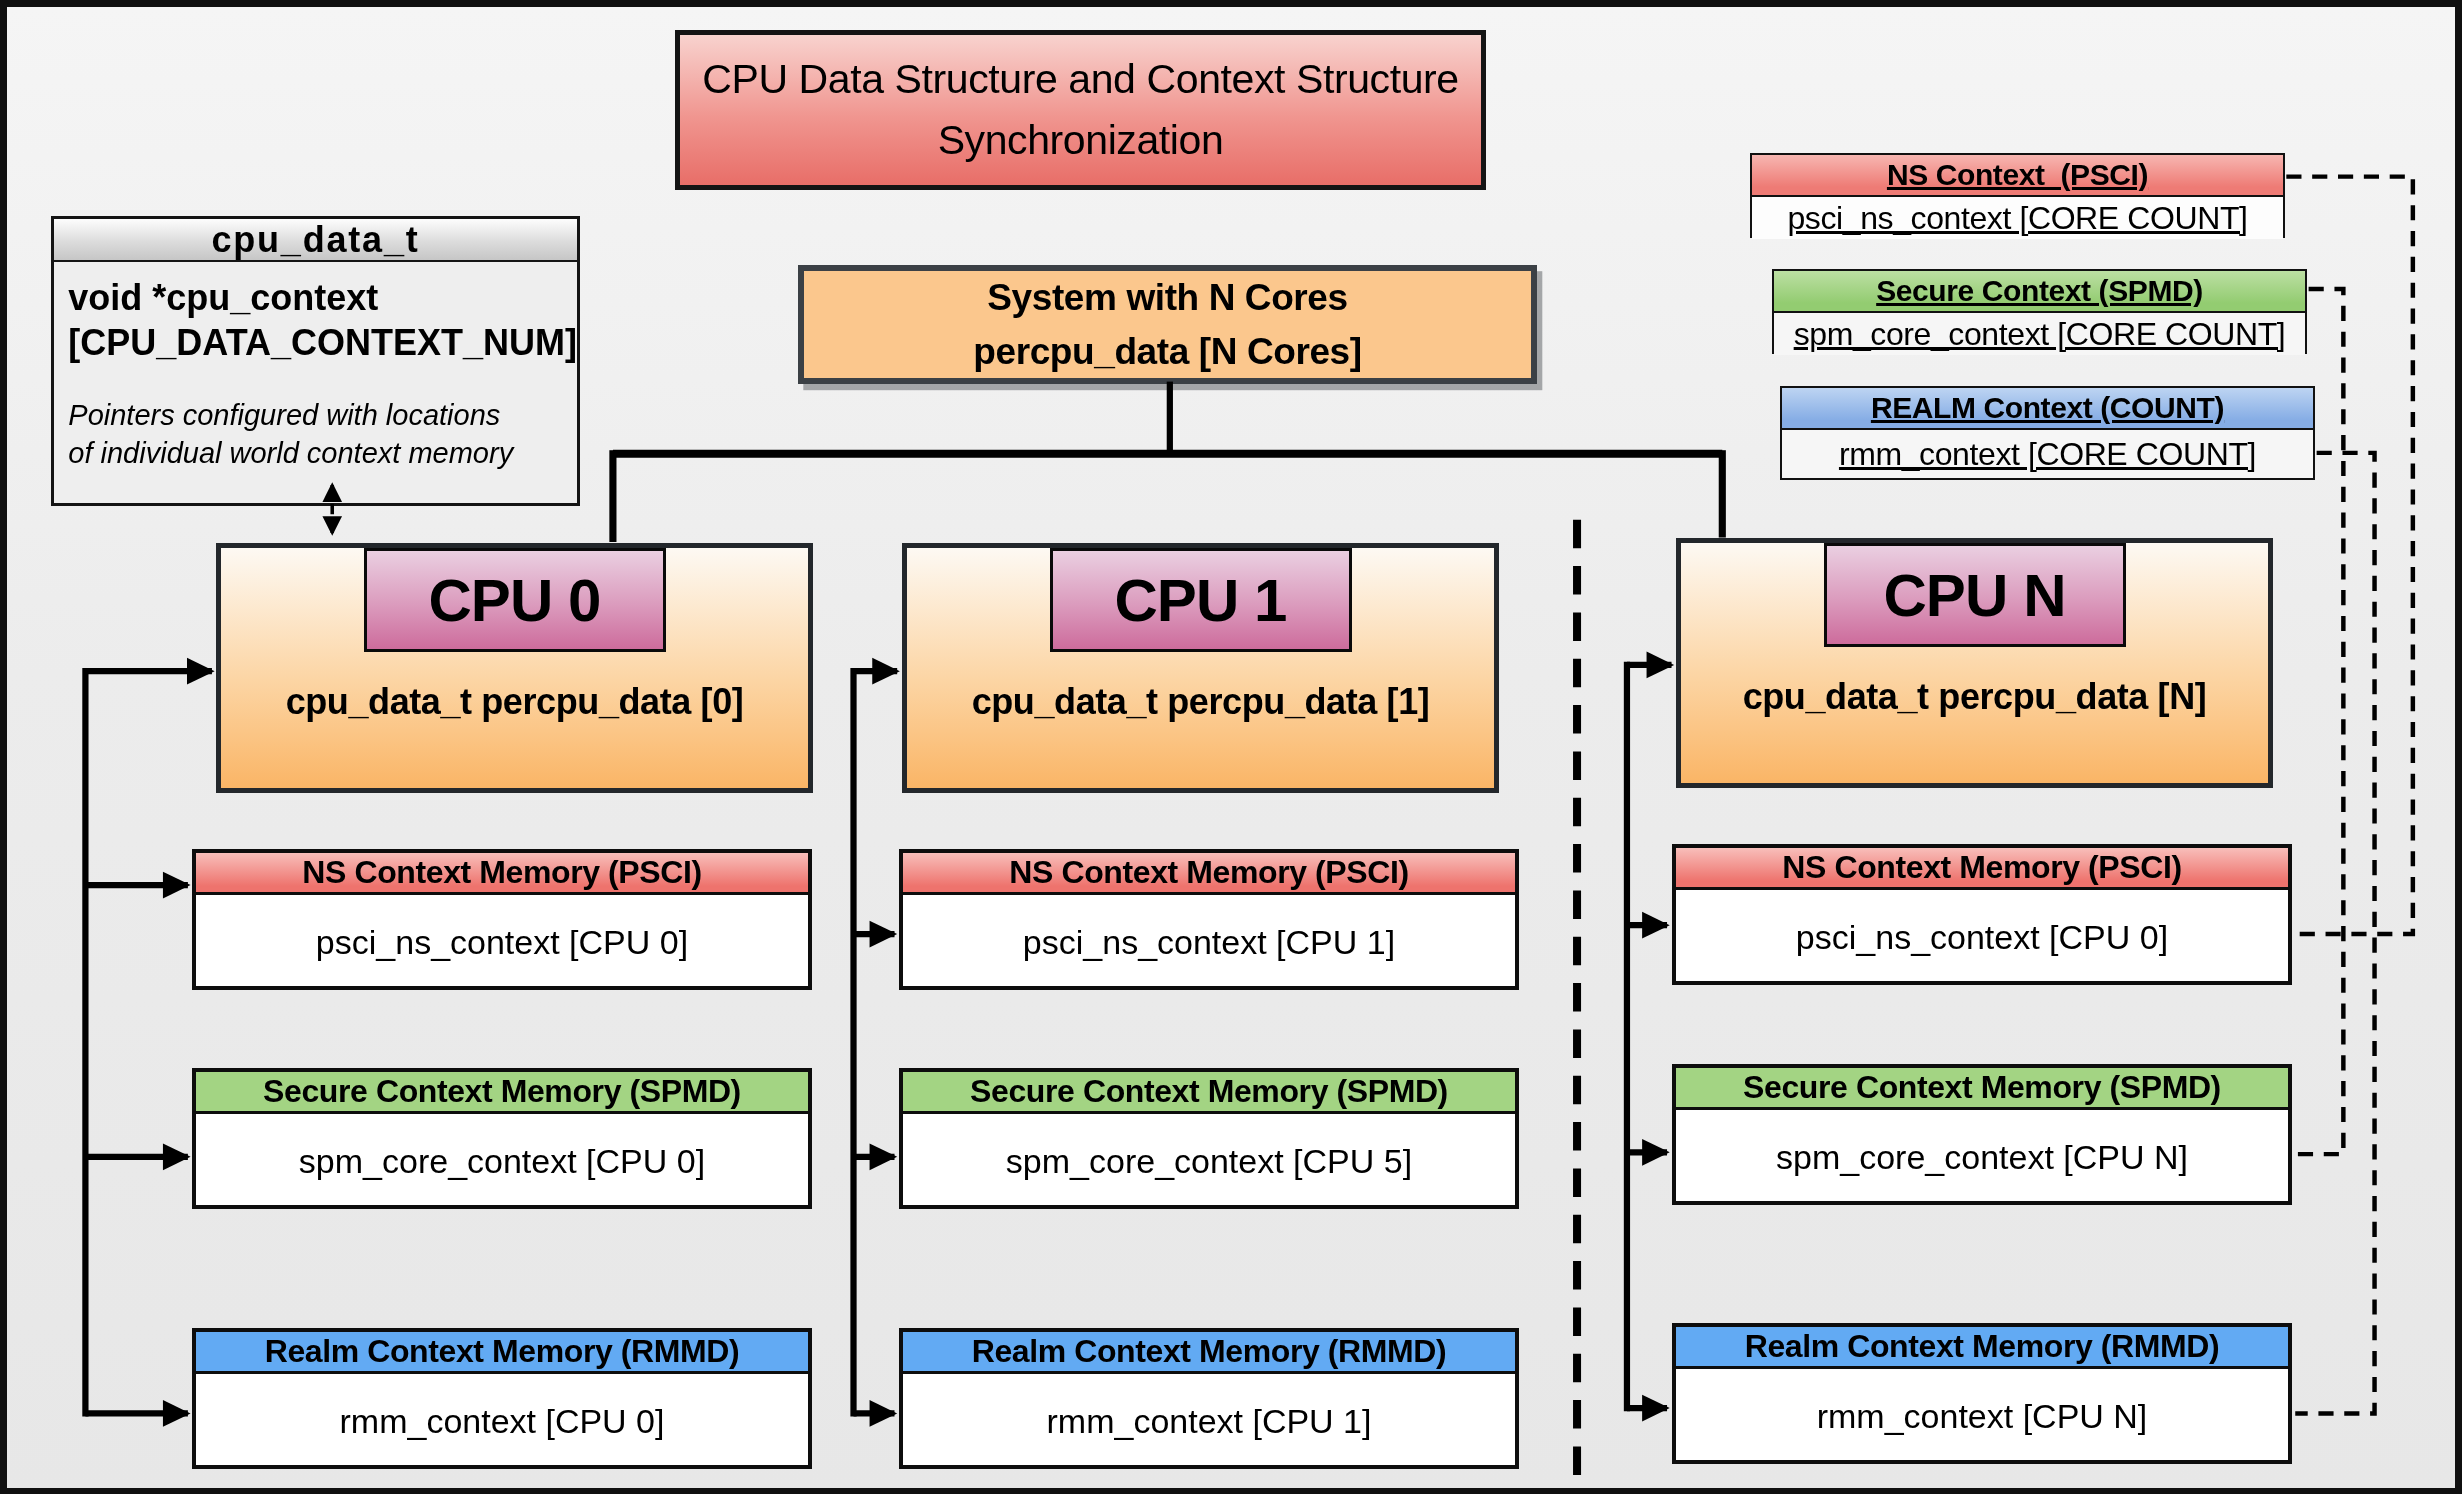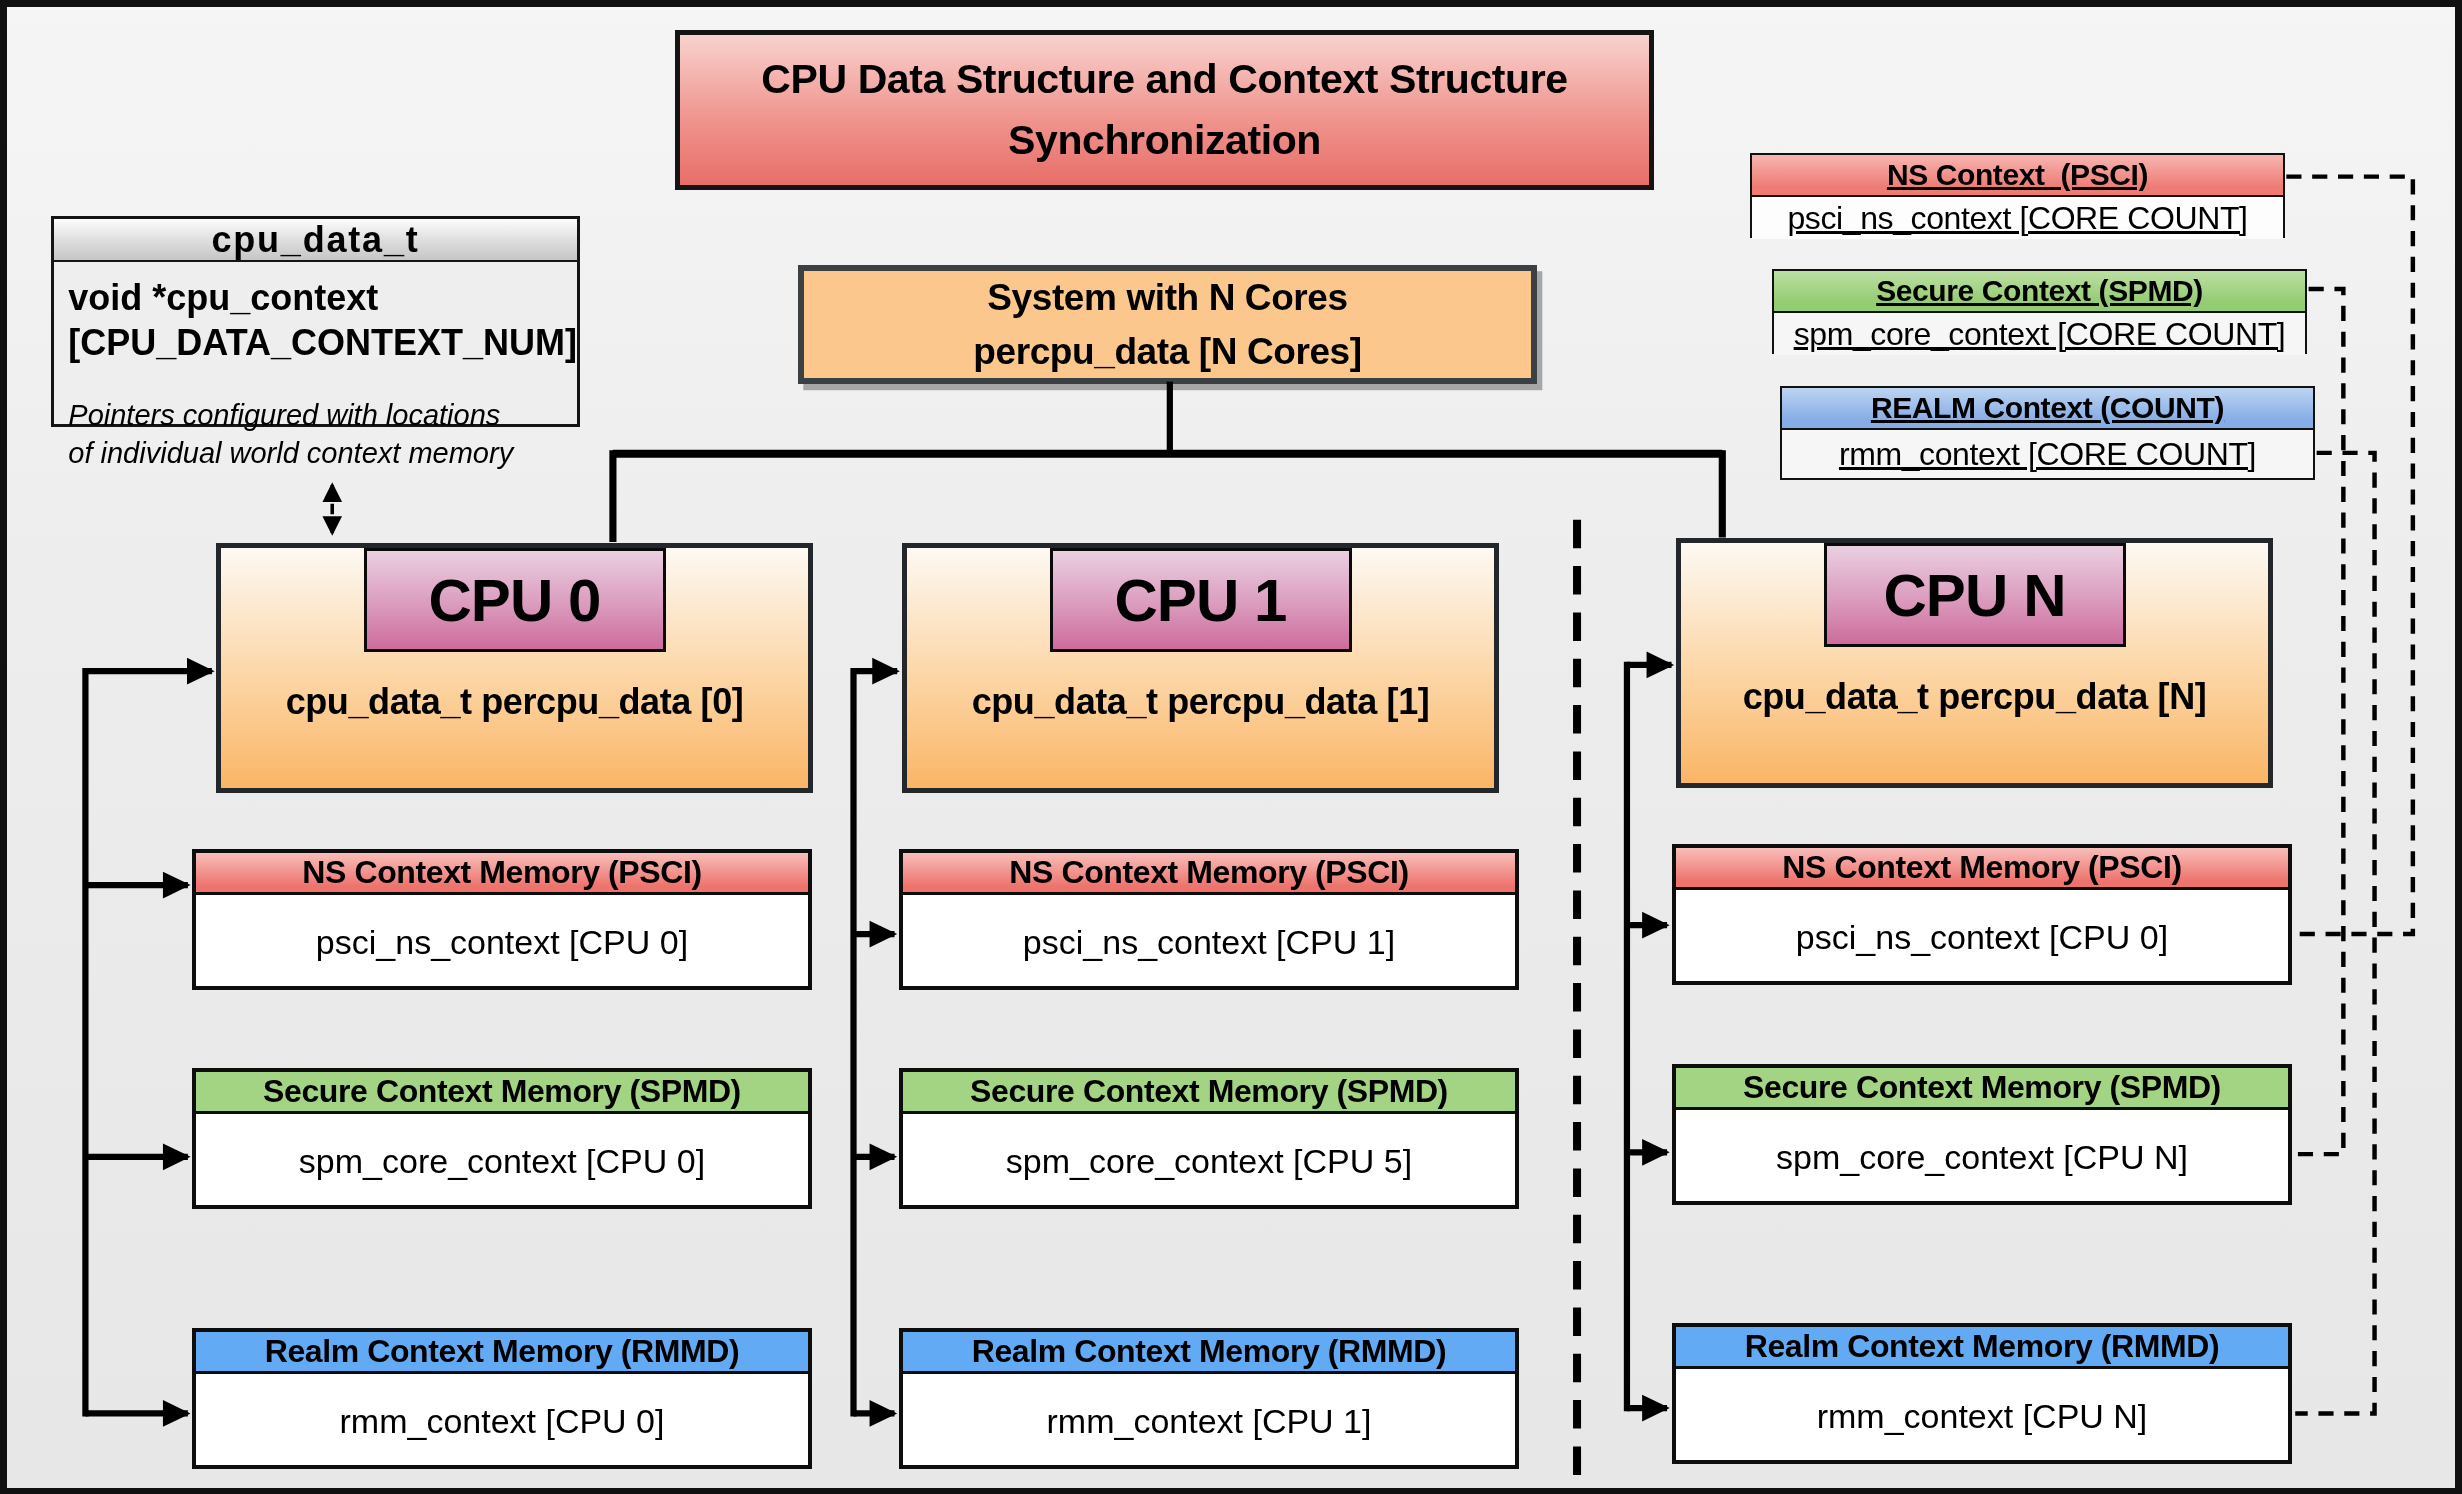--- a/index.html
+++ b/index.html
@@ -12,31 +12,31 @@
     position:relative;width:2462px;height:1495px;
     box-sizing:border-box;
     border:7.1px solid #101010;
     background:linear-gradient(180deg,#f5f5f5 0%,#ececec 45%,#e7e7e7 100%);
     overflow:hidden;
   }
   .abs{position:absolute;box-sizing:border-box;}
 
   
   #title{
-    left:668px;top:23px;width:979px;height:160px;
+    left:668px;top:23px;width:811px;height:160px;
     border:5.3px solid #141414;
     background:linear-gradient(180deg,#f8d2ce 0%,#f0958f 55%,#e86e68 100%);
     display:flex;flex-direction:column;align-items:center;justify-content:center;
-    font-weight:bold;font-size:41px;line-height:1.5;color:#000;
-    text-align:left;letter-spacing:-0.4px;z-index:1;
+    font-weight:normal;font-size:41px;line-height:1.5;color:#000;
+    text-align:center;letter-spacing:-0.4px;z-index:1;
   }
 
   
   #struct{
-    left:44px;top:209px;width:529px;height:211px;
+    left:44px;top:209px;width:529px;height:290px;
     border:3.6px solid #141414;background:#eeeeee;z-index:1;
   }
   #struct .hd{
     height:41px;border-bottom:2.7px solid #141414;
     background:linear-gradient(180deg,#fdfdfd 0%,#dcdcdc 55%,#c6c6c6 100%);
     display:flex;align-items:center;justify-content:center;
     font-weight:bold;font-size:36px;letter-spacing:1.8px;
   }
   #struct .bd{padding:12.5px 14.3px 0 14.3px;}
   .struct-field{font-weight:bold;font-size:36px;line-height:1.26;margin:0 0 32px 0;}

